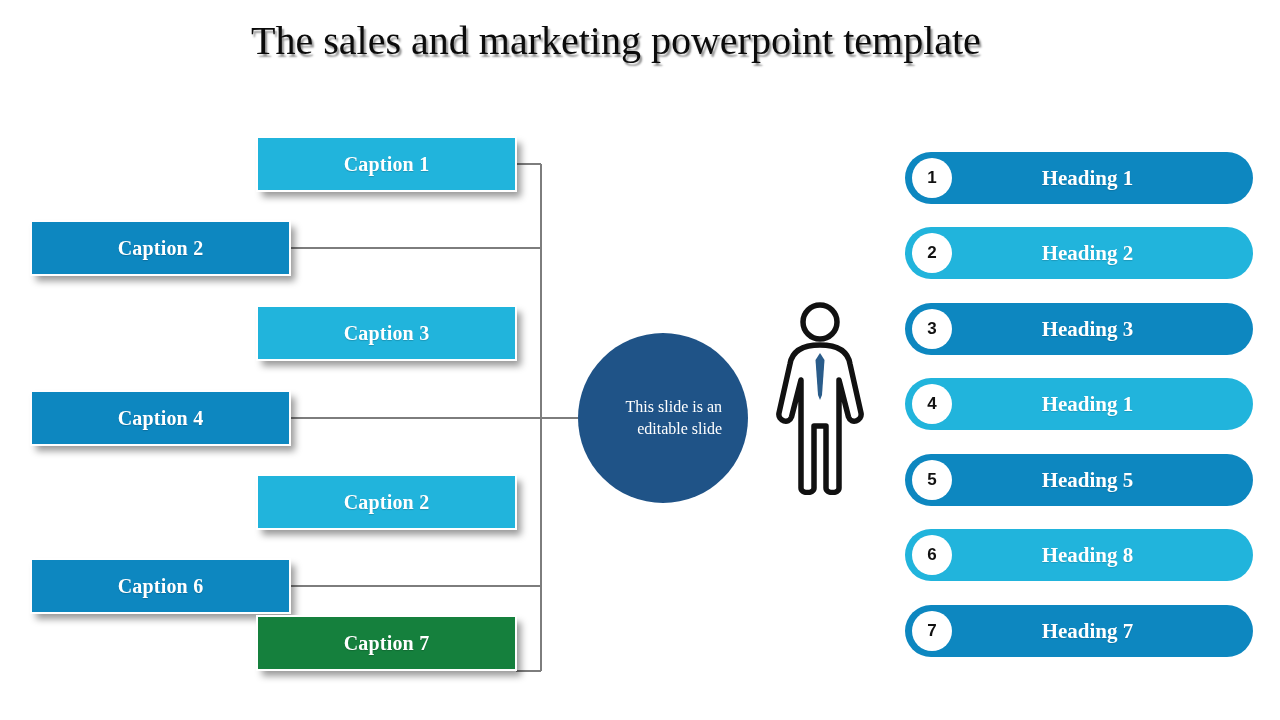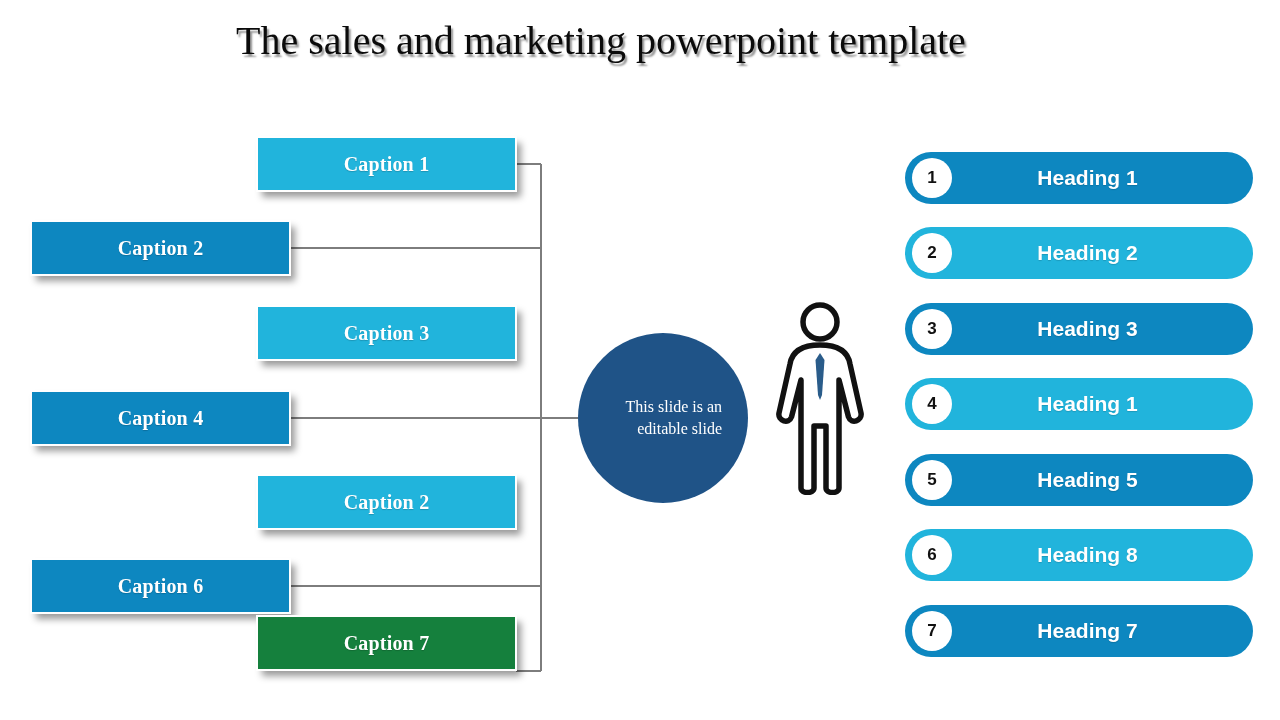--- a/index.html
+++ b/index.html
@@ -19,21 +19,21 @@
     position: absolute;
     left: 0; top: 0;
     width: 1280px;
     height: 720px;
     background: #ffffff;
   }
 
   
   #slide-title {
     position: absolute;
-    left: 1px;
+    left: 16px;
     top: 16px;
     width: 1200px;
     text-align: center;
     font-family: "Liberation Serif", "DejaVu Serif", serif;
     font-size: 40px;
     line-height: 50px;
     color: #0b0b0b;
     letter-spacing: 0px;
     text-shadow: 2px 3px 2px rgba(0,0,0,0.42);
     white-space: nowrap;
@@ -125,21 +125,21 @@
     align-items: center;
     justify-content: center;
     font-family: "Liberation Sans", "DejaVu Sans", sans-serif;
     font-weight: bold;
     font-size: 17px;
   }
   .pill-label {
     flex: 1 1 auto;
     text-align: center;
     color: #ffffff;
-    font-family: Liberation Sans, sans-serif;
+    font-family: Liberation Serif, serif;
     font-weight: bold;
     font-size: 21px;
     padding-right: 30px;
     text-shadow: 0 1px 1px rgba(0,0,0,0.15);
   }
 </style>
 </head>
 <body style="background: rgb(255, 255, 255);">
 
 <div id="slide" style="background: rgb(255, 255, 255);">

